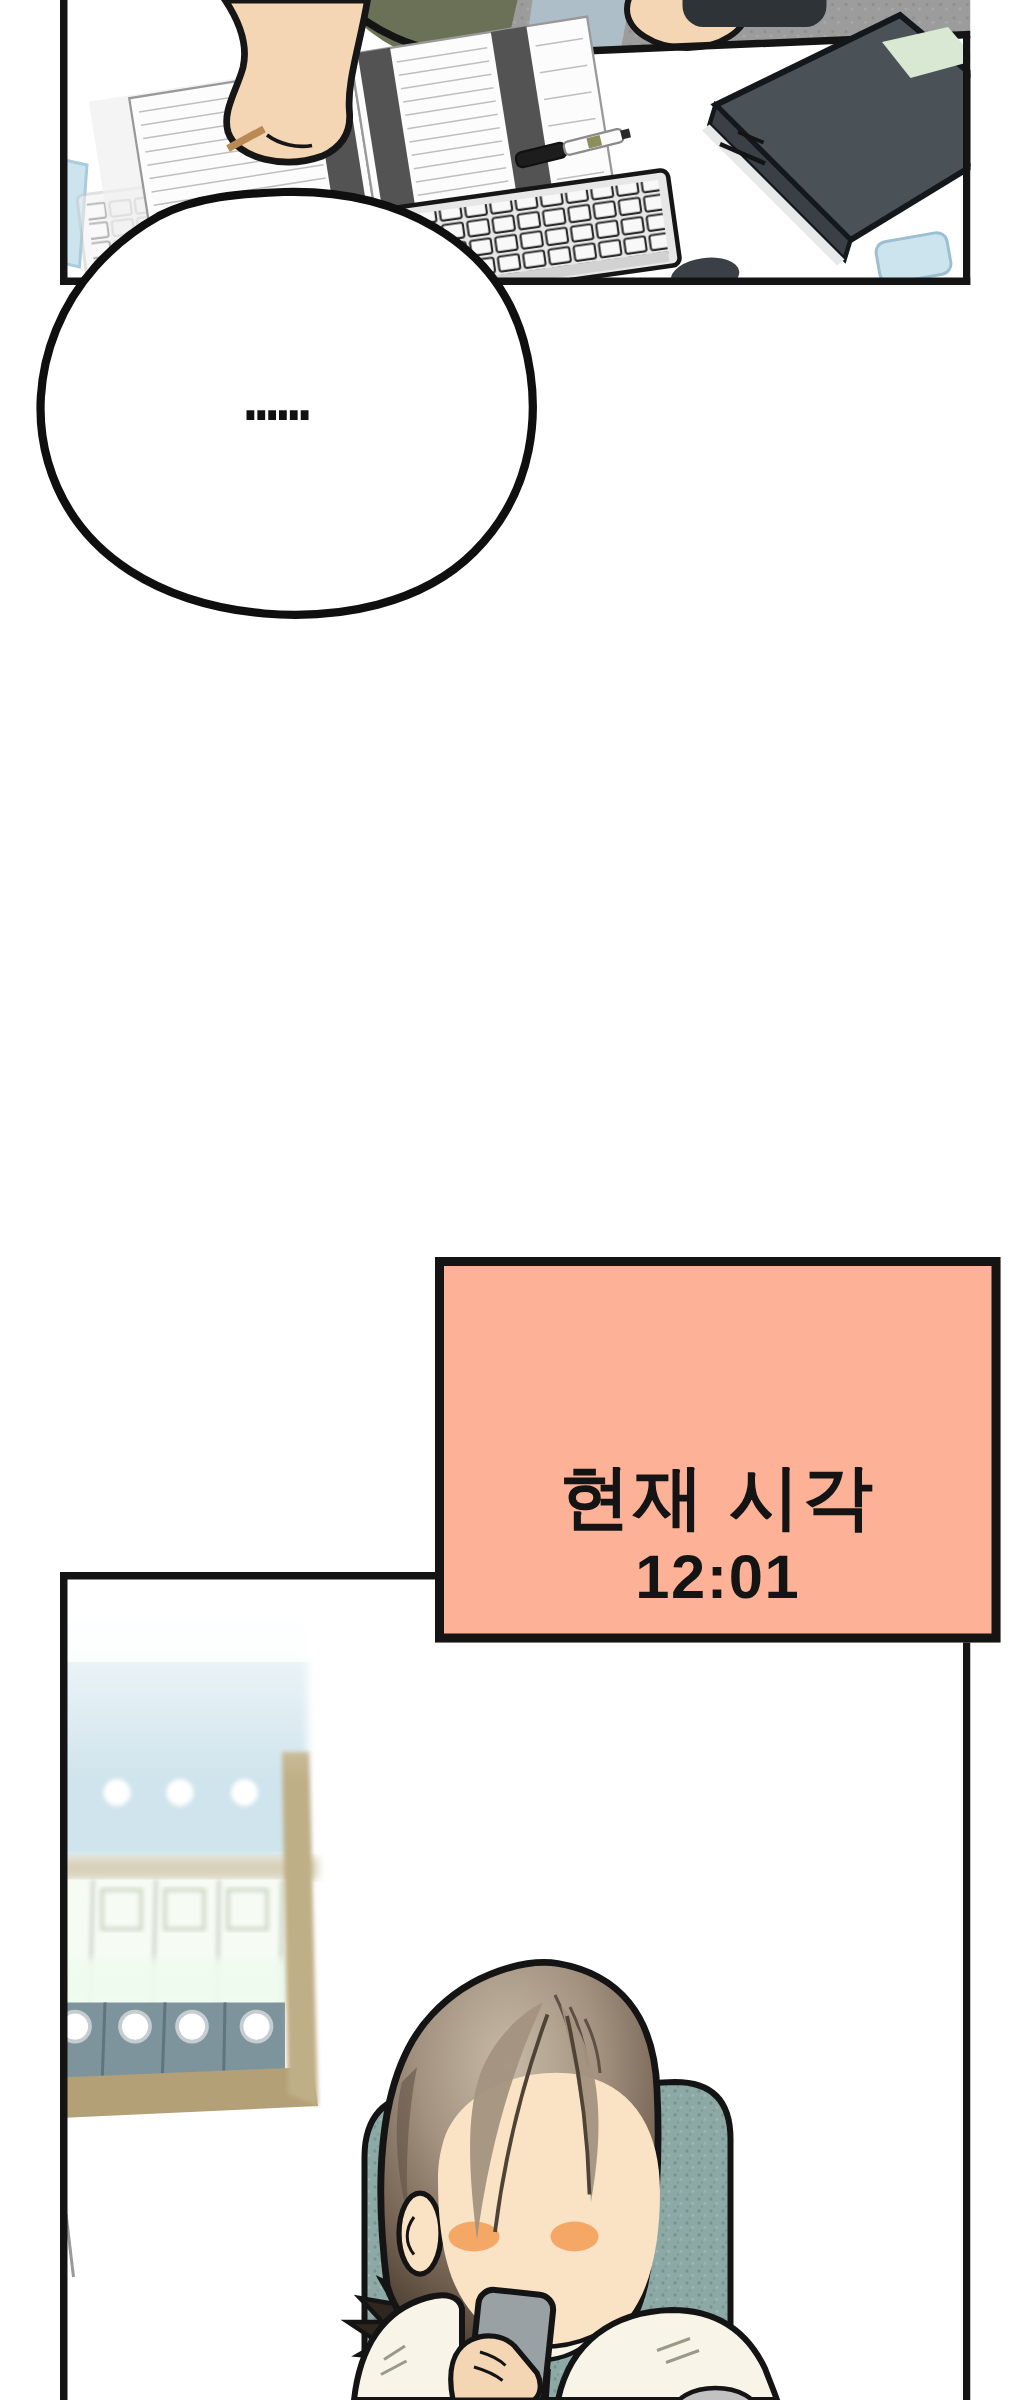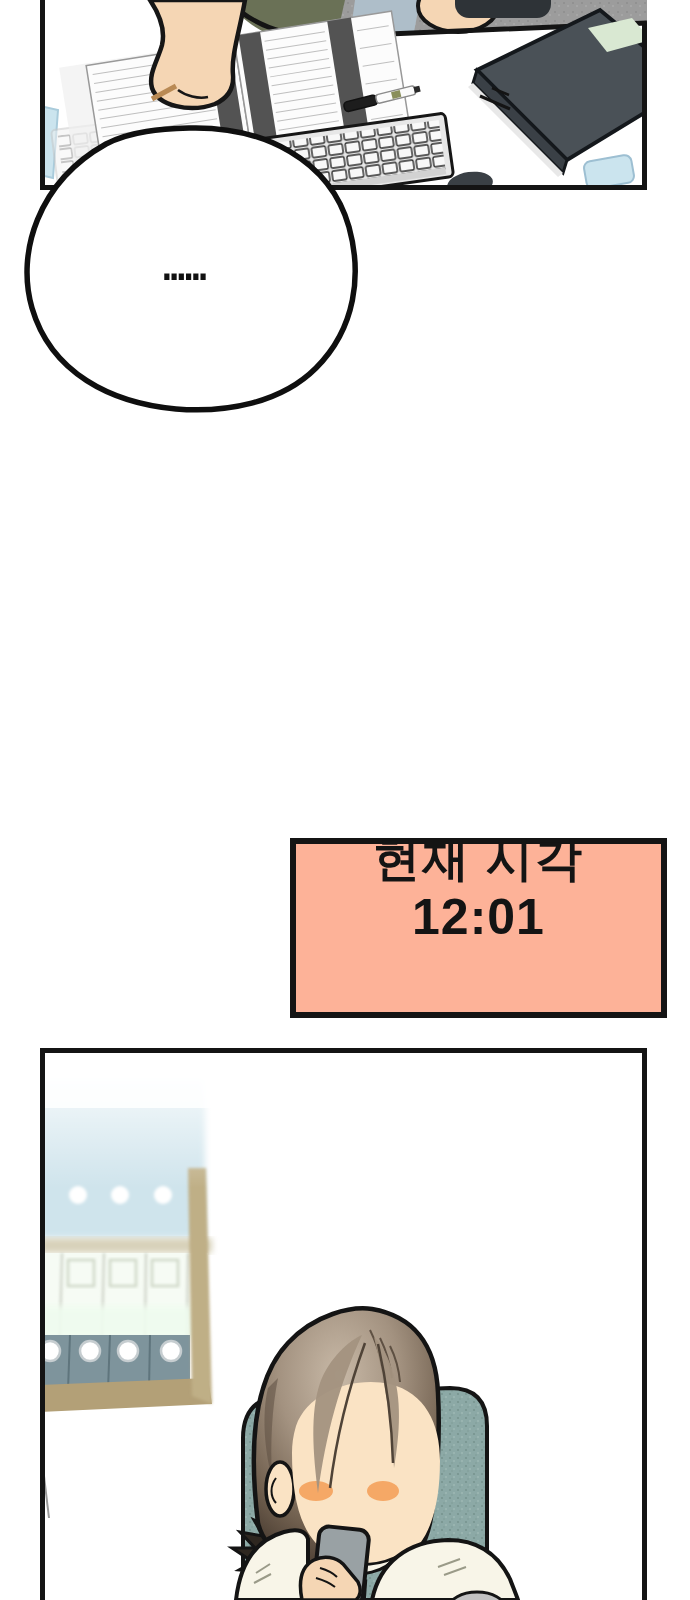--- a/index.html
+++ b/index.html
@@ -4,28 +4,28 @@
 <style>
   html,body{margin:0;padding:0;background:#ffffff;}
   .page{
     position:relative;width:690px;height:1600px;background:var(--page-bg,#fff);
     overflow:hidden;font-family:"Liberation Sans","DejaVu Sans",sans-serif;
   }
   .panel{position:absolute;}
   .panel svg{display:block;}
   .bubble{position:absolute;left:16px;top:122px;width:348px;height:294px;z-index:3;}
   .timebox{
-    position:absolute;left:290px;top:838px;width:377px;height:180px;z-index:3;
+    position:absolute;left:290px;top:838px;width:377px;height:257px;z-index:3;
     box-sizing:border-box;background:var(--time-box-bg,#FDB298);
     border:6px solid var(--ink,#141414);
-    display:flex;flex-direction:column;align-items:center;justify-content:flex-start;
+    display:flex;flex-direction:column;align-items:center;justify-content:flex-end;
   }
   .timebox .lines{transform:translateY(-14px);text-align:center;}
   .timebox .l1{font-size:47px;font-weight:bold;color:var(--ink,#141414);letter-spacing:2px;line-height:1.25;}
-  .timebox .l2{font-size:50px;font-weight:bold;color:var(--ink,#141414);letter-spacing:1px;line-height:1.15;}
+  .timebox .l2{font-size:41px;font-weight:bold;color:var(--ink,#141414);letter-spacing:1px;line-height:1.15;}
   .desk-panel{left:40px;top:0;z-index:1;}
   .office-panel{left:40px;top:1048px;z-index:1;}
 </style>
 </head>
 <body>
 
 <div class="page">
 
   <div class="panel desk-panel">
     <svg width="607" height="190" viewBox="0 0 607 190">

